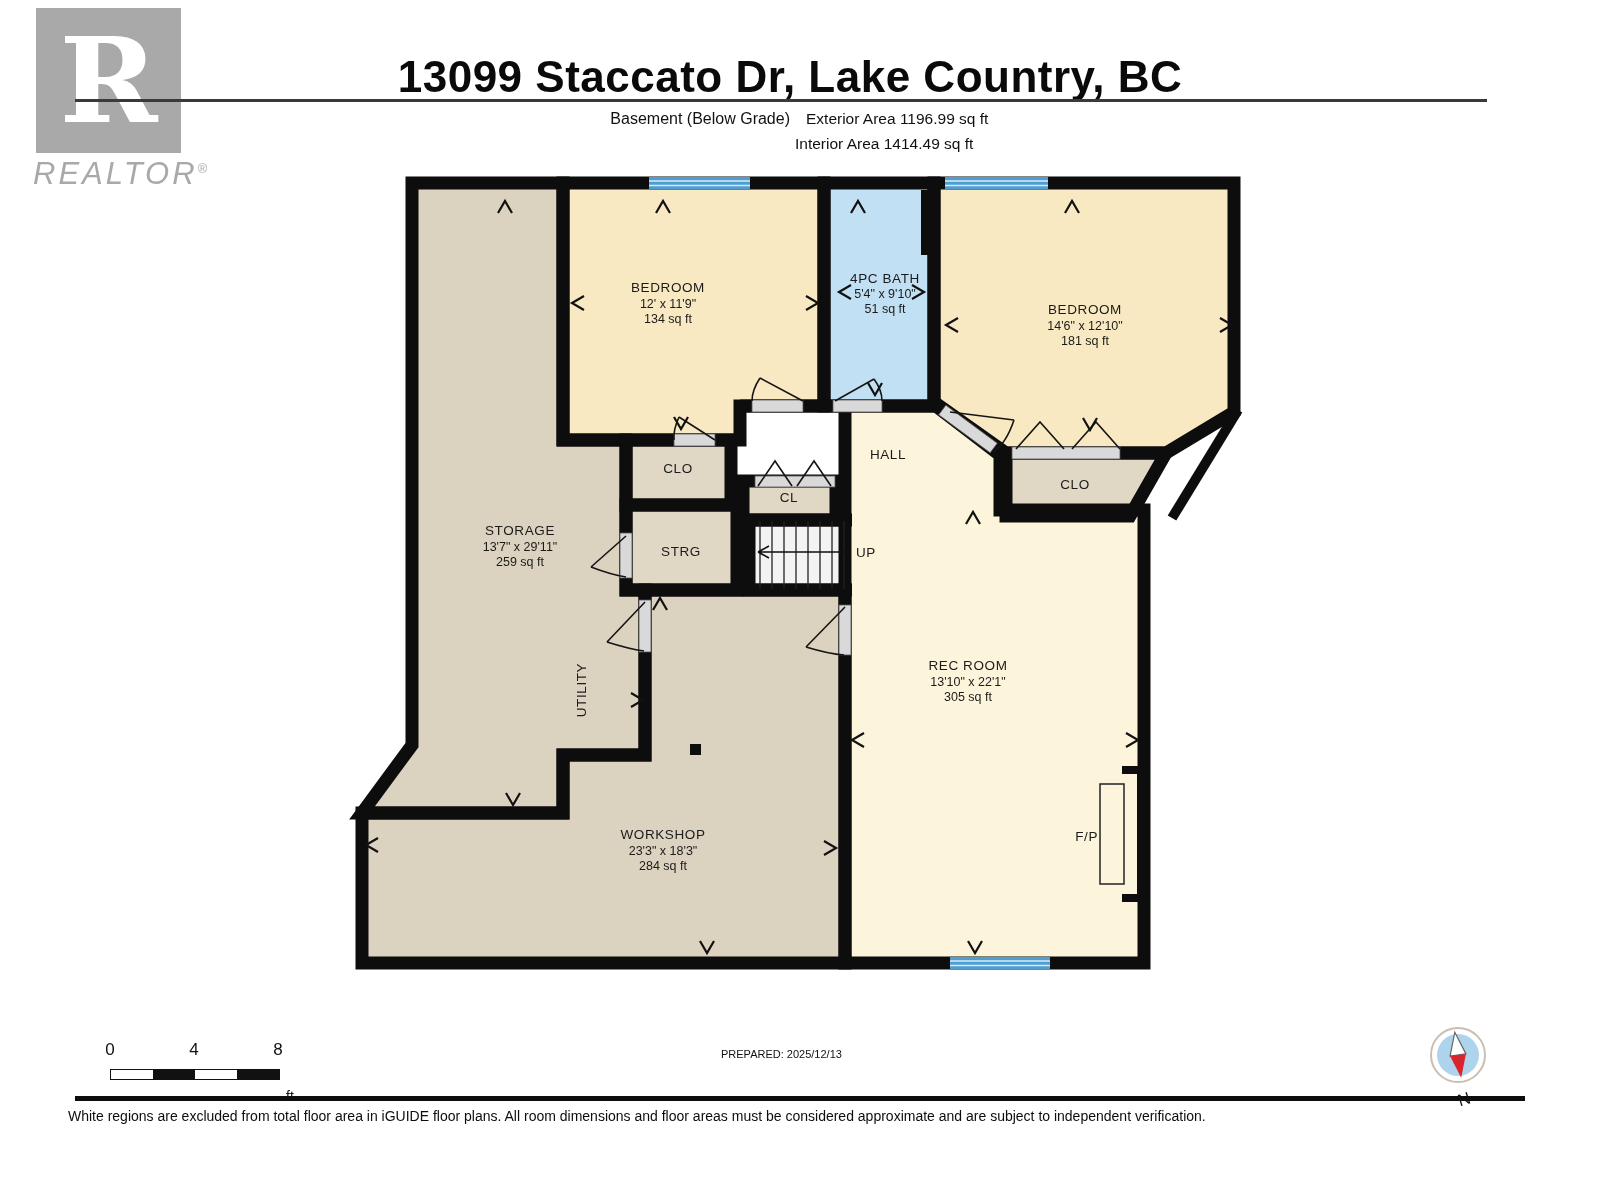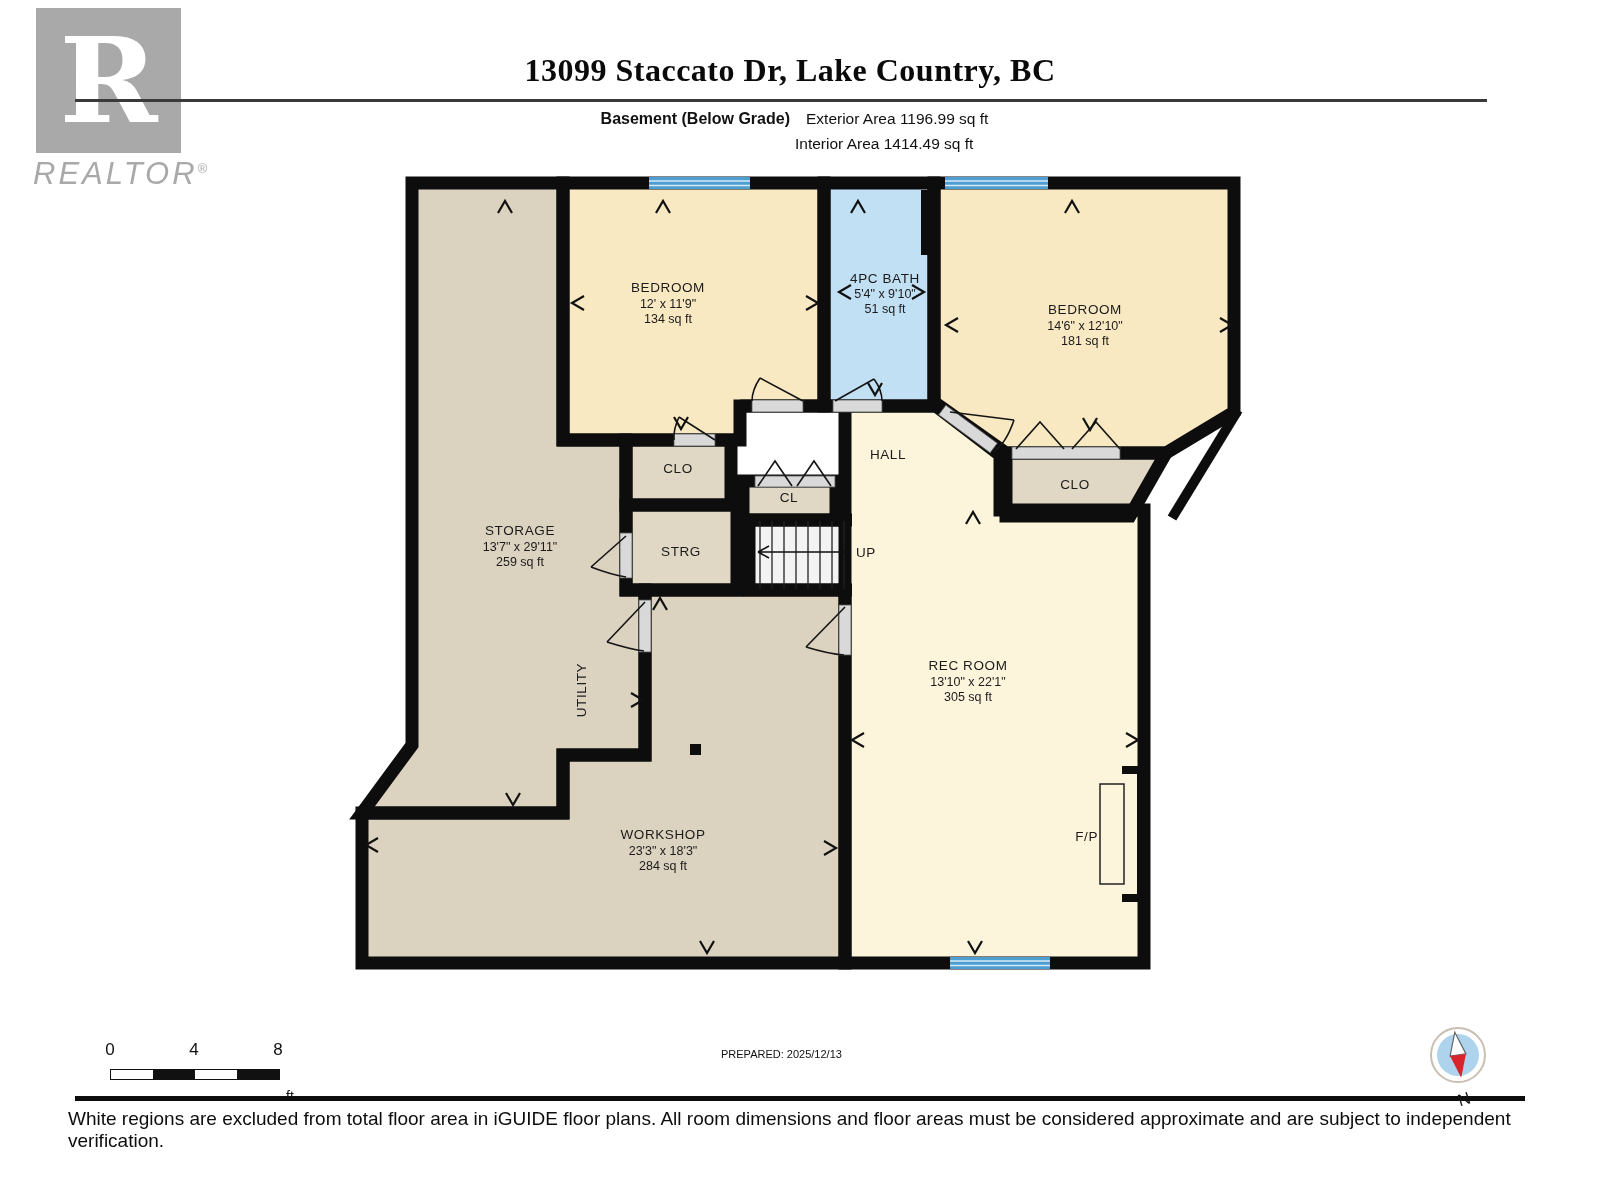--- a/index.html
+++ b/index.html
@@ -1,41 +1,41 @@
 <!DOCTYPE html>
 <html><head>
 <meta charset="utf-8">
 <style>
   html,body{margin:0;padding:0;background:#ffffff;}
   #stage{position:relative;width:1600px;height:1200px;background:#fff;overflow:hidden;
          font-family:"Liberation Sans", sans-serif;color:#111;}
   .abs{position:absolute;}
-  #title{left:0;top:52px;width:1580px;text-align:center;font-size:32px;font-weight:bold;
-         letter-spacing:0.5px;color:#0a0a0a;font-family:Liberation Serif, serif;}
+  #title{left:0;top:52px;width:1580px;text-align:center;font-size:44px;font-weight:bold;
+         letter-spacing:0.5px;color:#0a0a0a;}
   #rule{left:75px;top:99px;width:1412px;height:3px;background:#3a3a3a;z-index:5;}
-  #floor-label{left:430px;top:110px;width:360px;text-align:right;font-weight:bold;font-size:16px;}
+  #floor-label{left:430px;top:110px;width:360px;text-align:right;font-weight:normal;font-size:16px;}
   #ext-area{left:806px;top:110px;font-size:15.5px;}
   #int-area{left:795px;top:135px;font-size:15.5px;}
   
   #logo-box{left:36px;top:8px;width:145px;height:145px;background:#A9A9A9;
             display:flex;align-items:center;justify-content:center;z-index:4;}
   #logo-box span{font-family:"DejaVu Serif", serif;font-weight:bold;font-size:118px;color:#fff;line-height:1;}
   #logo-word{left:33px;top:156px;font-size:31px;color:#A9A9A9;letter-spacing:3px;font-style:italic;}
   #logo-word sup{font-size:13px;}
   
   #scale-ticks{left:96px;top:1040px;width:200px;height:20px;font-size:17px;}
   #scale-ticks i{position:absolute;top:0;width:28px;text-align:center;font-style:normal;}
   #scale-bar{left:110px;top:1069px;width:168px;height:9px;border:1.5px solid #111;display:flex;}
   #scale-bar b{flex:1;}
   #scale-bar b:nth-child(1),#scale-bar b:nth-child(3){background:#fff;}
   #scale-bar b:nth-child(2),#scale-bar b:nth-child(4){background:#111;}
   #scale-ft{left:286px;top:1062px;font-size:14px;margin-top:26px;}
   #prepared{left:721px;top:1048px;font-size:11px;}
   #footer-line{left:75px;top:1096px;width:1450px;height:5px;background:#0d0d0d;}
-  #disclaimer{left:68px;top:1108px;font-size:19px;color:#0d0d0d;}
+  #disclaimer{left:68px;top:1108px;font-size:14px;color:#0d0d0d;}
   #compass{left:1420px;top:1019px;}
   svg text{font-family:"Liberation Sans", sans-serif;}
   .rname{font-size:13.5px;fill:#1b1b1b;letter-spacing:0.6px;}
   .rdim{font-size:12.5px;fill:#1b1b1b;}
 </style>
 </head>
 <body>
 
 <div id="stage">
 

